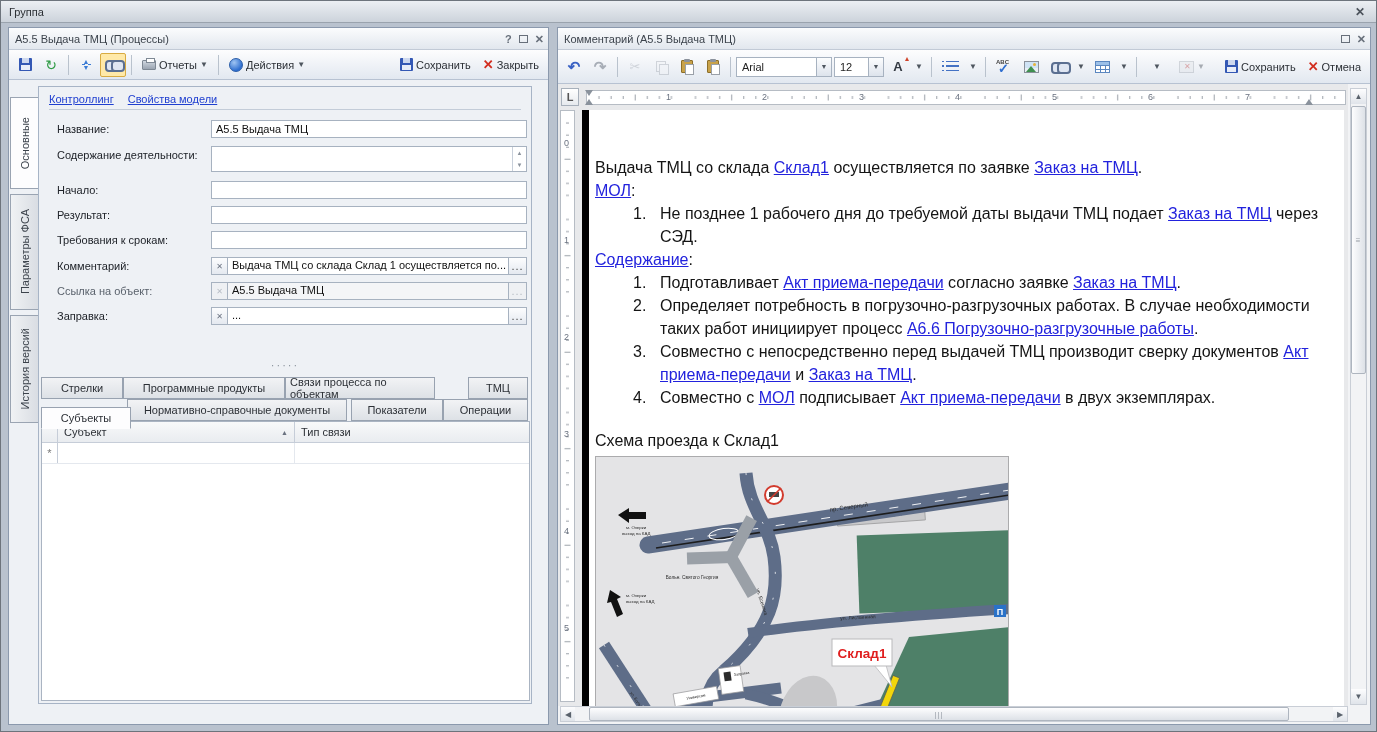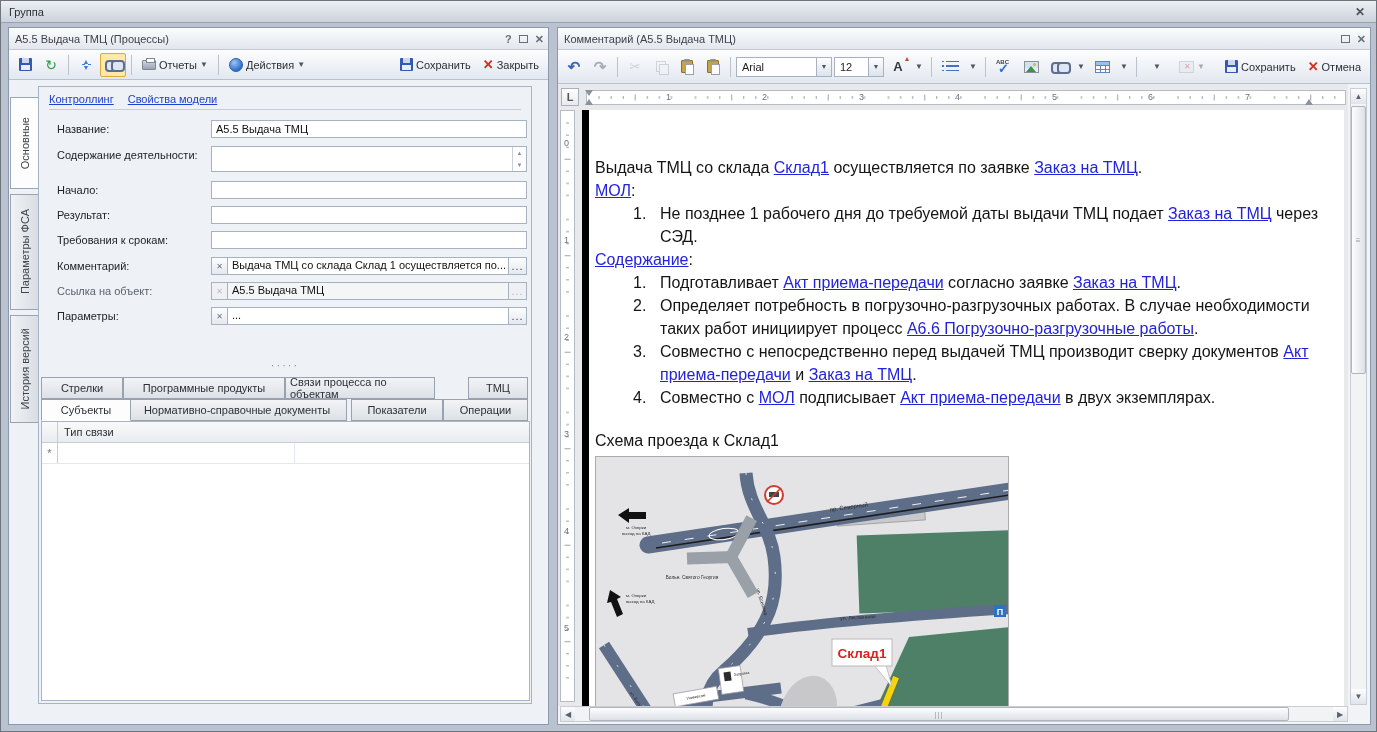--- a/index.html
+++ b/index.html
@@ -106,21 +106,21 @@
   .fgroup.disabled .xbtn, .fgroup.disabled .dots-btn { color:#b6bcc4; background:#eef0f3; }
   .fgroup.disabled .fvalue { background:#f4f5f7; }
   .ftext { width:316px; height:26px; background:#fff; border:1px solid #a7b2c0; position:relative; }
   .spin { position:absolute; right:0; top:0; width:14px; height:100%; border-left:1px solid #c9d0da;
           display:flex; flex-direction:column; align-items:center; justify-content:space-around; color:#8a929c; font-size:6px; }
 
   .splitter-dots { position:absolute; left:0; right:0; top:272px; text-align:center; color:#8a929c; letter-spacing:2px; }
 
   .btab { position:absolute; height:22px; background:linear-gradient(#f2f3f5,#dde1e6); border:1px solid #98a2b0;
           display:flex; align-items:center; justify-content:center; color:#2c3036; padding:0 4px; }
-  .btab.active { background:#fdfdfe; border-bottom-color:#fdfdfe; z-index:2; }
+  .btab.active { background:#fdfdfe; border-bottom-color:#fdfdfe; z-index:2;margin-top:8px; }
 
   #lp-grid { position:absolute; left:2px; top:334px; width:489px; bottom:2px; background:#fff; border:1px solid #aab4c2; }
   .ghead { display:flex; height:21px; background:linear-gradient(#f8f9fa,#e9ecf0); border-bottom:1px solid #c6cdd8; }
   .gcell { border-right:1px solid #c6cdd8; display:flex; align-items:center; padding:0 6px; color:#2c3036; position:relative;}
   .gmark { width:16px; border-right:1px solid #c6cdd8; display:flex; align-items:center; justify-content:center; color:#777; }
   .grow { display:flex; height:21px; border-bottom:1px solid #e4e8ee; }
   .sort { font-size:7px; color:#6a7280; margin-left:auto; }
 
   
   #right-panel { left:556px; top:26px; width:814px; height:698px; background:#f2f3f5; }
@@ -266,21 +266,21 @@
       </div>
       <div class="frow" style="top:195px">
         <span class="flabel" style="color:#5a626c">Ссылка на объект:</span>
         <span class="fgroup disabled">
           <span class="xbtn">✕</span>
           <span class="fvalue">А5.5 Выдача ТМЦ</span>
           <span class="dots-btn">...</span>
         </span>
       </div>
       <div class="frow" style="top:220px">
-        <span class="flabel">Параметры:</span>
+        <span class="flabel">Заправка:</span>
         <span class="fgroup">
           <span class="xbtn">✕</span>
           <span class="fvalue">...</span>
           <span class="dots-btn">...</span>
         </span>
       </div>
 
       <div class="splitter-dots">·····</div>
 
       <div class="btab" style="left:2px;top:290px;width:82px">
@@ -305,20 +305,24 @@
       <div class="btab" style="left:312px;top:312px;width:92px">
           <span>Показатели</span>
         </div>
       <div class="btab" style="left:404px;top:312px;width:85px">
           <span>Операции</span>
         </div>
 
       <div id="lp-grid">
         <div class="ghead">
           <span class="gmark"></span>
+          <span class="gcell" style="width:237px">
+            <span>Субъект</span>
+            <span class="sort">▲</span>
+          </span>
           <span class="gcell" style="flex:1;border-right:none">
             <span>Тип связи</span>
           </span>
         </div>
         <div class="grow">
           <span class="gmark">*</span>
           <span class="gcell" style="width:237px;border-right:1px solid #e4e8ee"></span>
           <span class="gcell" style="flex:1;border-right:none"></span>
         </div>
       </div>

